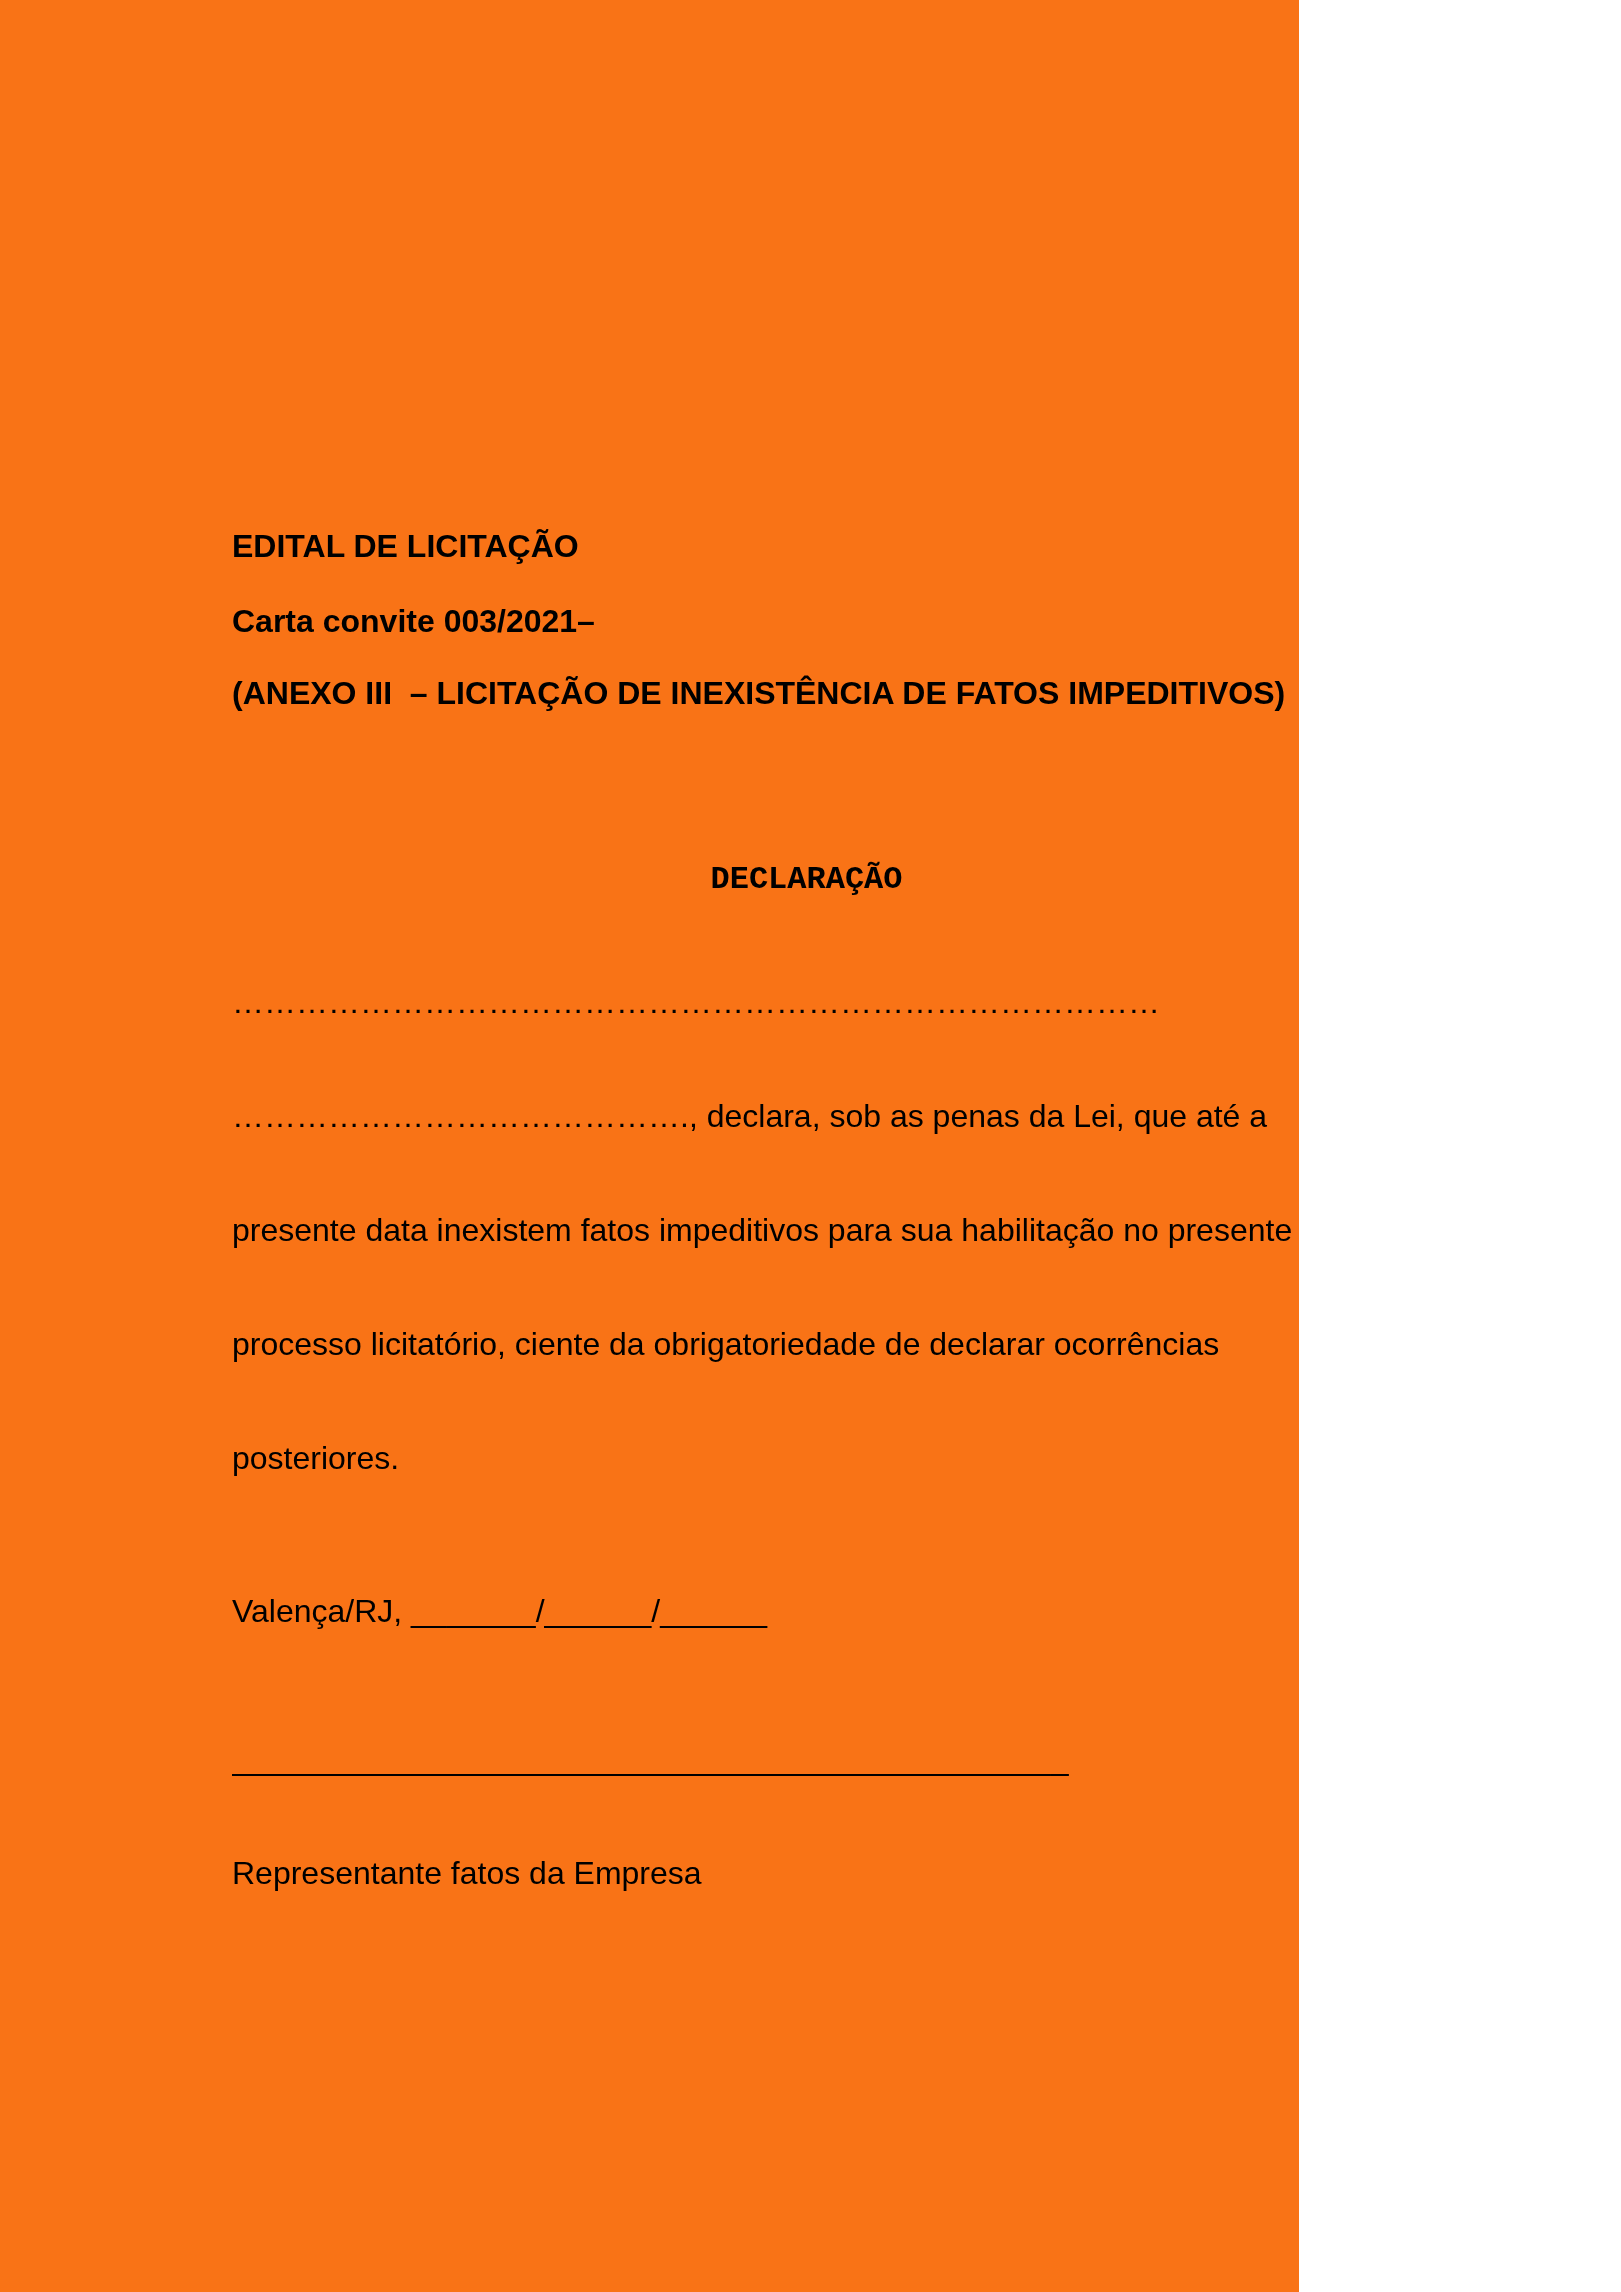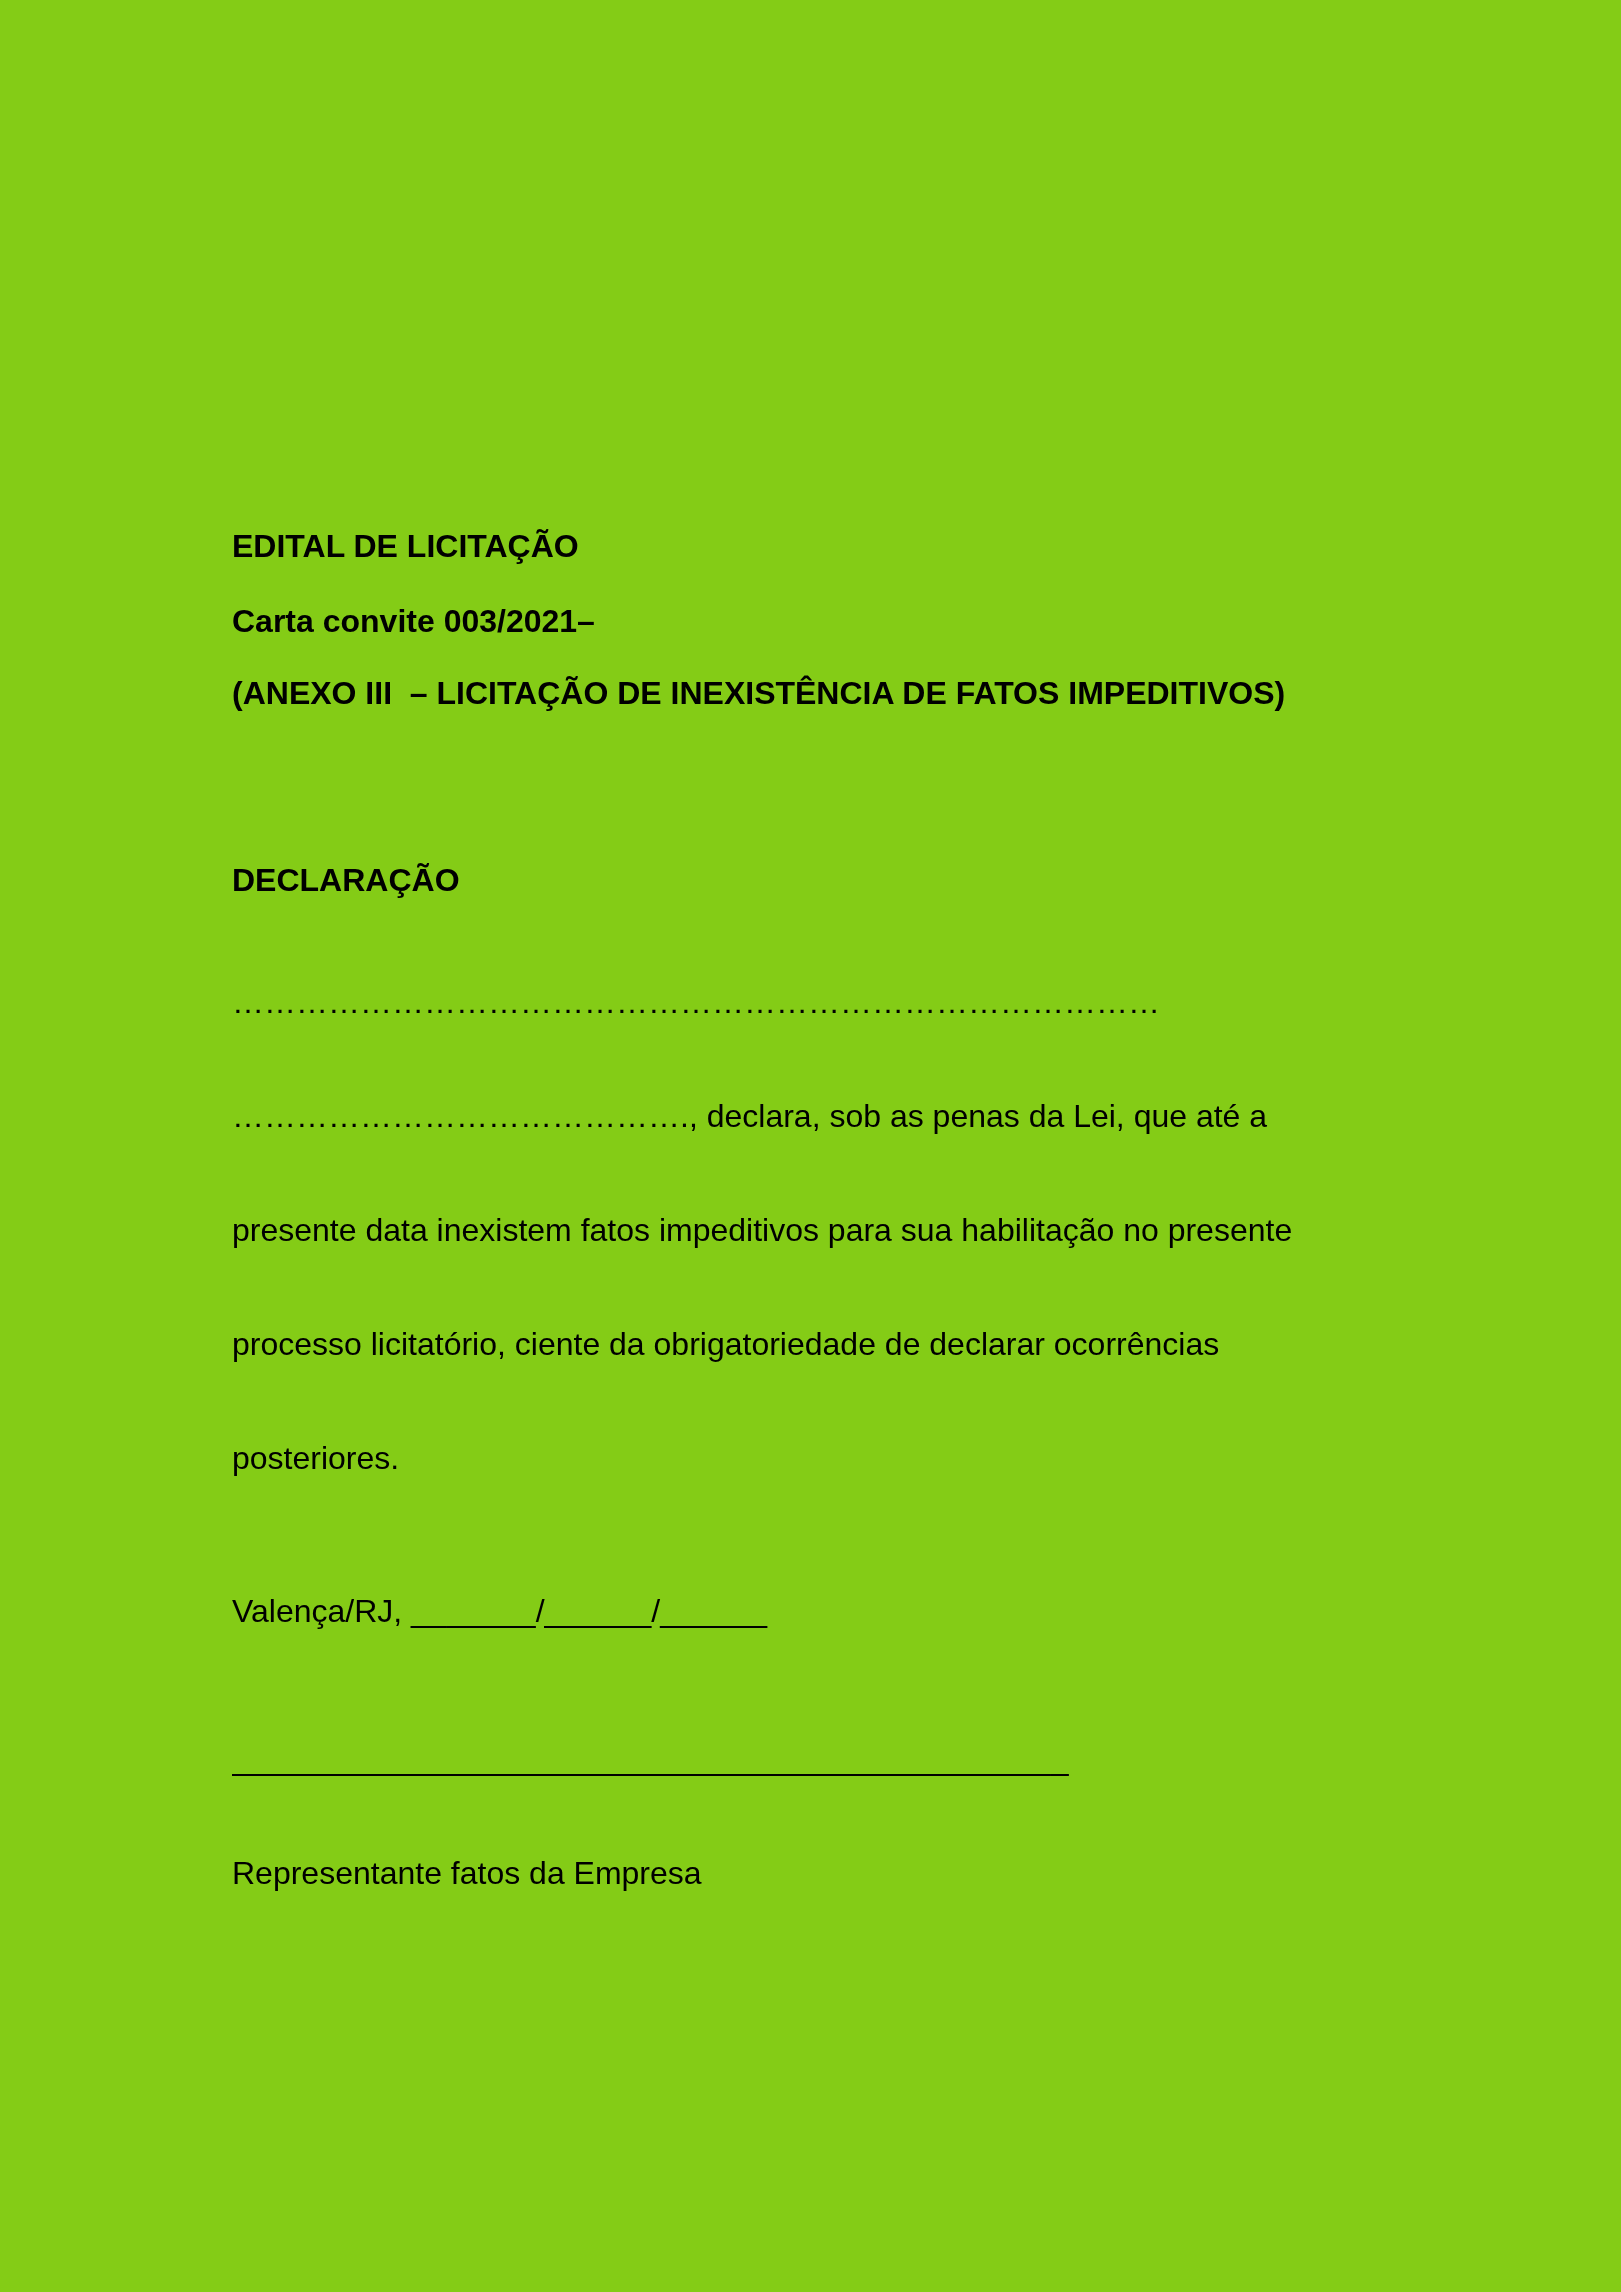--- a/index.html
+++ b/index.html
@@ -2,23 +2,23 @@
 <html><head>
 <meta charset="utf-8">
 <style>
   html, body {
     margin: 0;
     padding: 0;
     background: #ffffff;
   }
   .page {
     position: relative;
-    width: 1621px;
+    width: 1299px;
     height: 2293px;
-    background: #84cc16;
+    background: #f97316;
     overflow: hidden;
     font-family: "Liberation Sans", "DejaVu Sans", sans-serif;
     font-size: 32px;
     line-height: 38px;
     color: #000000;
   }
   .content {
     position: absolute;
     left: 232px;
     top: 527px;
@@ -30,21 +30,23 @@
     white-space: pre-wrap;
   }
   .heading {
     font-weight: bold;
   }
   .mb-after-edital { margin-bottom: 37px !important; }
   .mb-after-carta  { margin-bottom: 34px !important; }
   .mb-after-anexo  { margin-bottom: 149px !important; }
   .decl-title {
     font-weight: bold;
+    text-align: center;
     margin-bottom: 7.8px !important;
+    font-family: Liberation Mono, monospace;
   }
   .body-text .line {
     white-space: nowrap;
     overflow: hidden;
     text-align: left;
   }
   .date-line {
     text-align: left;
     margin-top: 39px !important;
     white-space: nowrap;

